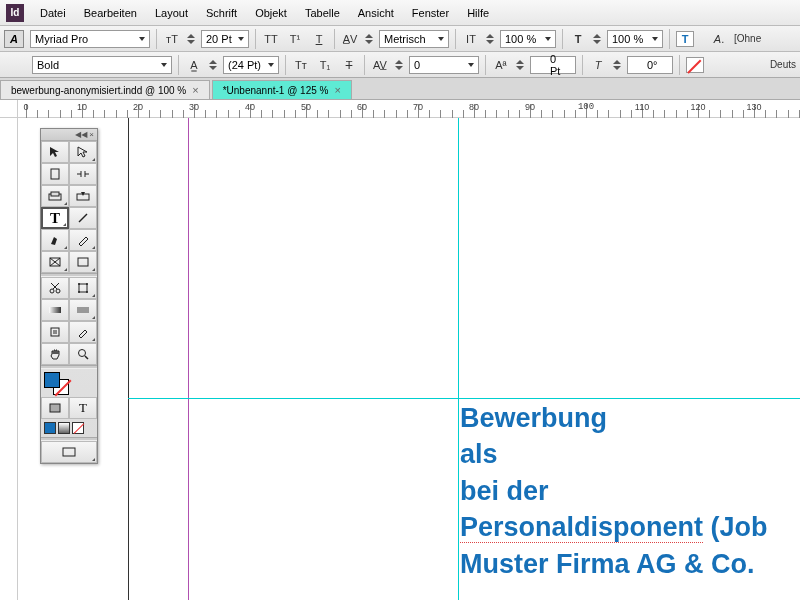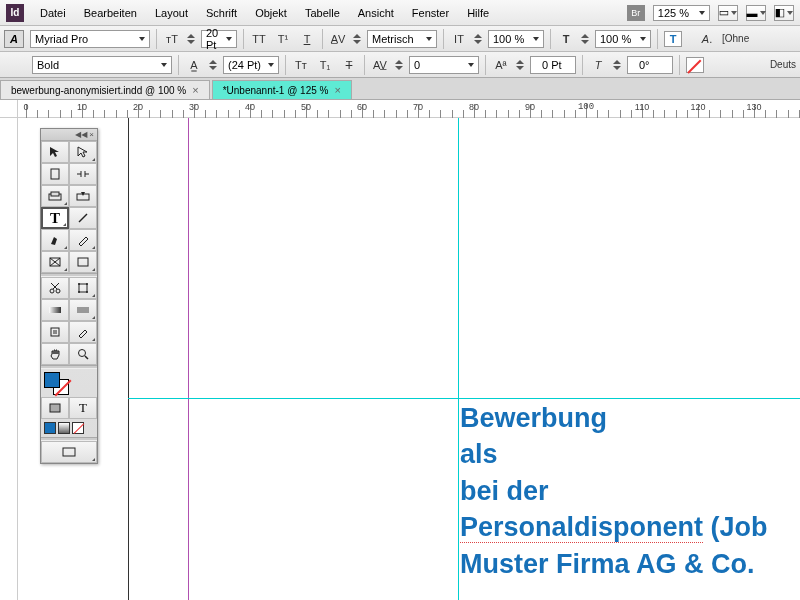--- a/index.html
+++ b/index.html
@@ -16,21 +16,21 @@
 .mini-icon { width: 20px; height: 16px; border: 1px solid #999; background: linear-gradient(#fff,#eee); display:flex; align-items:center; justify-content:center; }
 .mini-icon .tri { width:0; height:0; border-left:3px solid transparent; border-right:3px solid transparent; border-top:4px solid #555; margin-left:2px;}
 
 
 .ctrlbar { height: 26px; background: linear-gradient(#f4f4f4,#e4e4e4); border-bottom: 1px solid #bbb; display: flex; align-items: center; padding: 0 4px; gap: 6px; }
 .ctrlbar.row2 { border-bottom: 1px solid #aaa; }
 .a-badge { width: 20px; height: 18px; border: 1px solid #888; background: #ddd; display: flex; align-items: center; justify-content: center; font-style: italic; font-weight: bold; }
 .dd { border: 1px solid #999; background: #fff; padding: 1px 4px; display: flex; align-items: center; justify-content: space-between; height: 18px; }
 .dd .arr, .zoom-dd .arr { width:0; height:0; border-left:3px solid transparent; border-right:3px solid transparent; border-top:4px solid #333; margin-left:4px;}
 .sep { width: 1px; height: 20px; background: #bbb; }
-.num-input { border: 1px solid #999; background: #fff; padding: 1px 11px; width: 46px; height: 18px; display:flex; align-items:center; }
+.num-input { border: 1px solid #999; background: #fff; padding: 1px 19px; width: 46px; height: 18px; display:flex; align-items:center; }
 .ctl-icon { width: 18px; height: 18px; display: flex; align-items: center; justify-content: center; font-size: 11px; color: #333; }
 .updown { display:flex; flex-direction:column; gap:0; }
 .updown .u, .updown .d { width:0; height:0; border-left:4px solid transparent; border-right:4px solid transparent; }
 .updown .u { border-bottom:4px solid #555; margin-bottom:2px;}
 .updown .d { border-top:4px solid #555; }
 .t-fill { width:18px; height:16px; background:#fff; border:1px solid #999; color:#1670b8; font-weight:bold; display:flex; align-items:center; justify-content:center;}
 .t-stroke { width:18px; height:16px; background:#fff; border:1px solid #999; position:relative;}
 .t-stroke::after{content:"";position:absolute;left:1px;top:14px;width:18px;height:2px;background:#e33;transform:rotate(-45deg);transform-origin:left;}
 .label-small { font-size: 10px; color: #333; }
 
@@ -88,54 +88,35 @@
   <div class="menu-item">Datei</div>
   <div class="menu-item">Bearbeiten</div>
   <div class="menu-item">Layout</div>
   <div class="menu-item">Schrift</div>
   <div class="menu-item">Objekt</div>
   <div class="menu-item">Tabelle</div>
   <div class="menu-item">Ansicht</div>
   <div class="menu-item">Fenster</div>
   <div class="menu-item">Hilfe</div>
   <div class="menu-spacer"></div>
-  <div class="menu-right">
-    <div class="br-badge">Br</div>
-    <div class="zoom-dd">
-      <span>125 %</span>
-        <span class="arr"></span>
-    </div>
-    <div class="mini-icon">
-        <span>▭</span>
-        <span class="tri"></span>
-      </div>
-    <div class="mini-icon">
-        <span>▬</span>
-        <span class="tri"></span>
-      </div>
-    <div class="mini-icon">
-        <span>◧</span>
-        <span class="tri"></span>
-      </div>
-  </div>
 </div>
 
 <div class="ctrlbar">
   <div class="a-badge">A</div>
   <div class="dd" style="width:120px">
     <span>Myriad Pro</span>
       <span class="arr"></span>
   </div>
   <div class="sep"></div>
   <div class="ctl-icon">тT</div>
   <div class="updown">
       <div class="u"></div>
       <div class="d"></div>
     </div>
-  <div class="dd" style="width:36px">
+  <div class="dd" style="width:48px">
       <span>20 Pt</span>
       <span class="arr"></span>
     </div>
   <div class="sep"></div>
   <div class="ctl-icon">TT</div>
   <div class="ctl-icon">T¹</div>
   <div class="ctl-icon">
       <u>T</u>
     </div>
   <div class="sep"></div>

